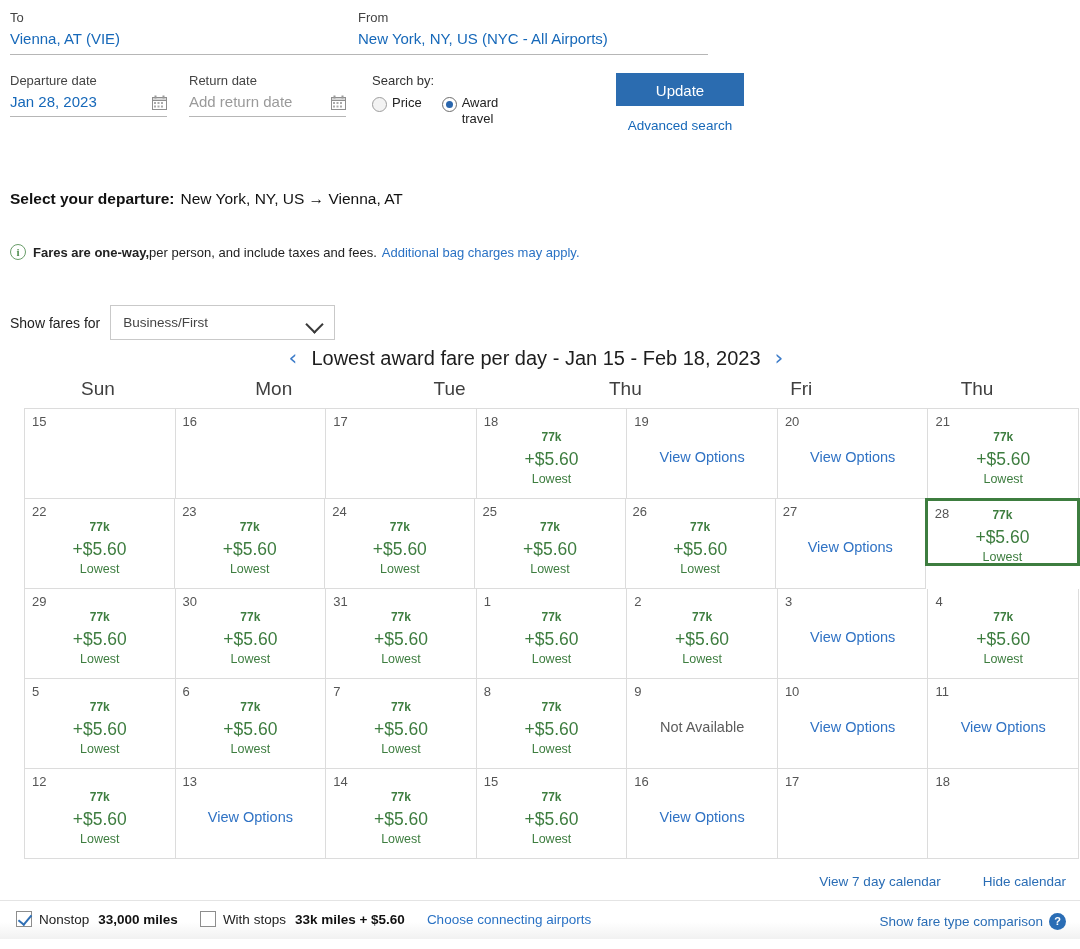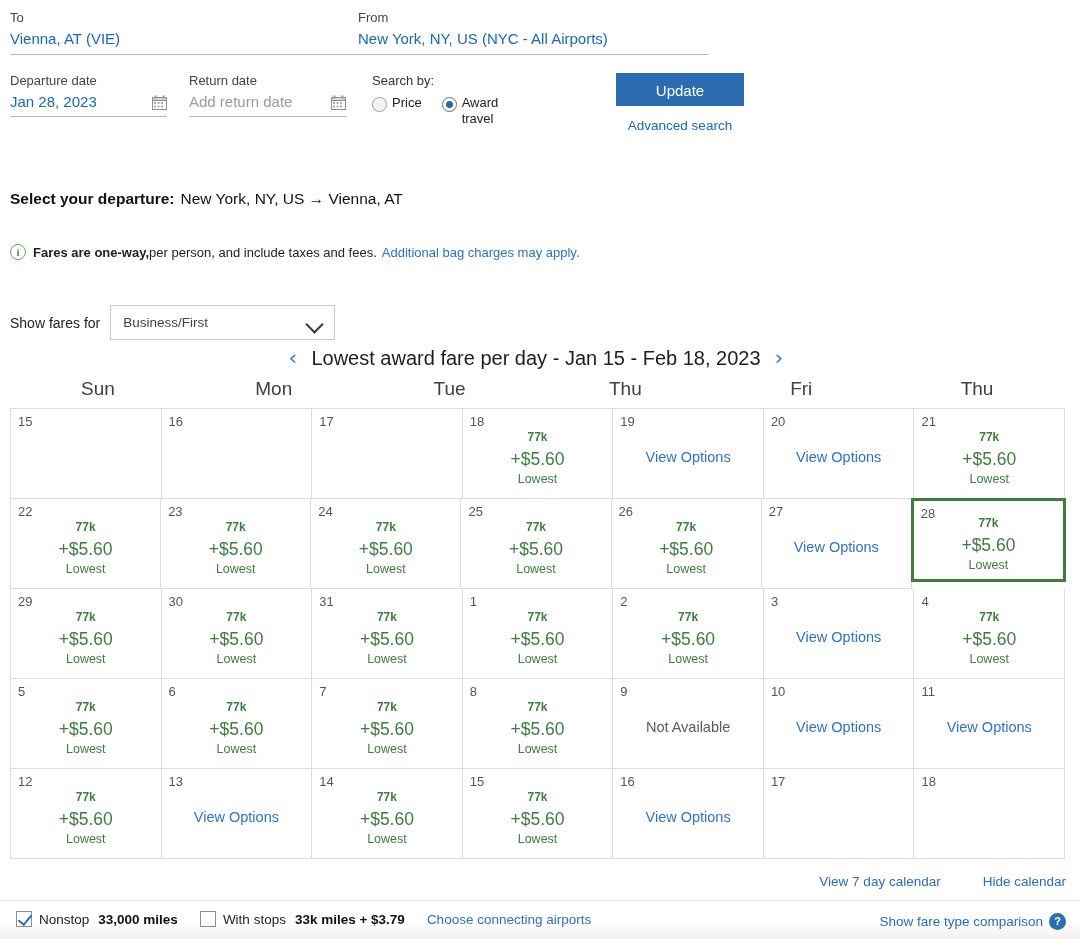--- a/index.html
+++ b/index.html
@@ -161,40 +161,40 @@
     position: absolute; left: 10px; top: 375px;
     width: 1055px; display: flex;
   }
   .dow {
     flex: 1; text-align: center;
     font-size: 19px; color: #404040;
     line-height: 28px;
   }
 
   .cal-grid {
-    position: absolute; left: 10px; top: 408px;
+    position: absolute; left: 24px; top: 408px;
     width: 1055px;
     border-left: 1px solid #dcdcdc;
     border-top: 1px solid #dcdcdc;
   }
   .cal-row { display: flex; }
   .cal-cell {
     flex: 1 1 0;
     height: 90px;
     border-right: 1px solid #dcdcdc;
     border-bottom: 1px solid #dcdcdc;
     position: relative;
     background: #fff;
     cursor: pointer;
   }
   .cal-cell.selected {
     border: 3px solid #3d7d3f;
     z-index: 3;
     margin: -1px;
-    height: 84px;
+    height: 68px;
   }
   .daynum {
     position: absolute; left: 7px; top: 5px;
     font-size: 13px; color: #555;
     line-height: 15px;
   }
   .cell-body {
     position: absolute; left: 0; right: 0; top: 0; bottom: 0;
     display: flex; flex-direction: column;
     align-items: center; justify-content: center;
@@ -654,21 +654,21 @@
     <span>Hide calendar</span>
   </div>
 
   <div class="bottom-bar">
     <div class="bottom-left">
       <span class="cbx checked"></span>
       <span class="opt-label">Nonstop</span>
       <span class="opt-strong">33,000 miles</span>
       <span class="cbx"></span>
       <span class="opt-label">With stops</span>
-      <span class="opt-strong">33k miles + $3.79</span>
+      <span class="opt-strong">33k miles + $5.60</span>
       <span class="lnk">Choose connecting airports</span>
     </div>
     <div class="bottom-right">
       <span class="lnk">Show fare type comparison</span>
       <span class="help-icon">?</span>
     </div>
   </div>
 
 </div>
 

